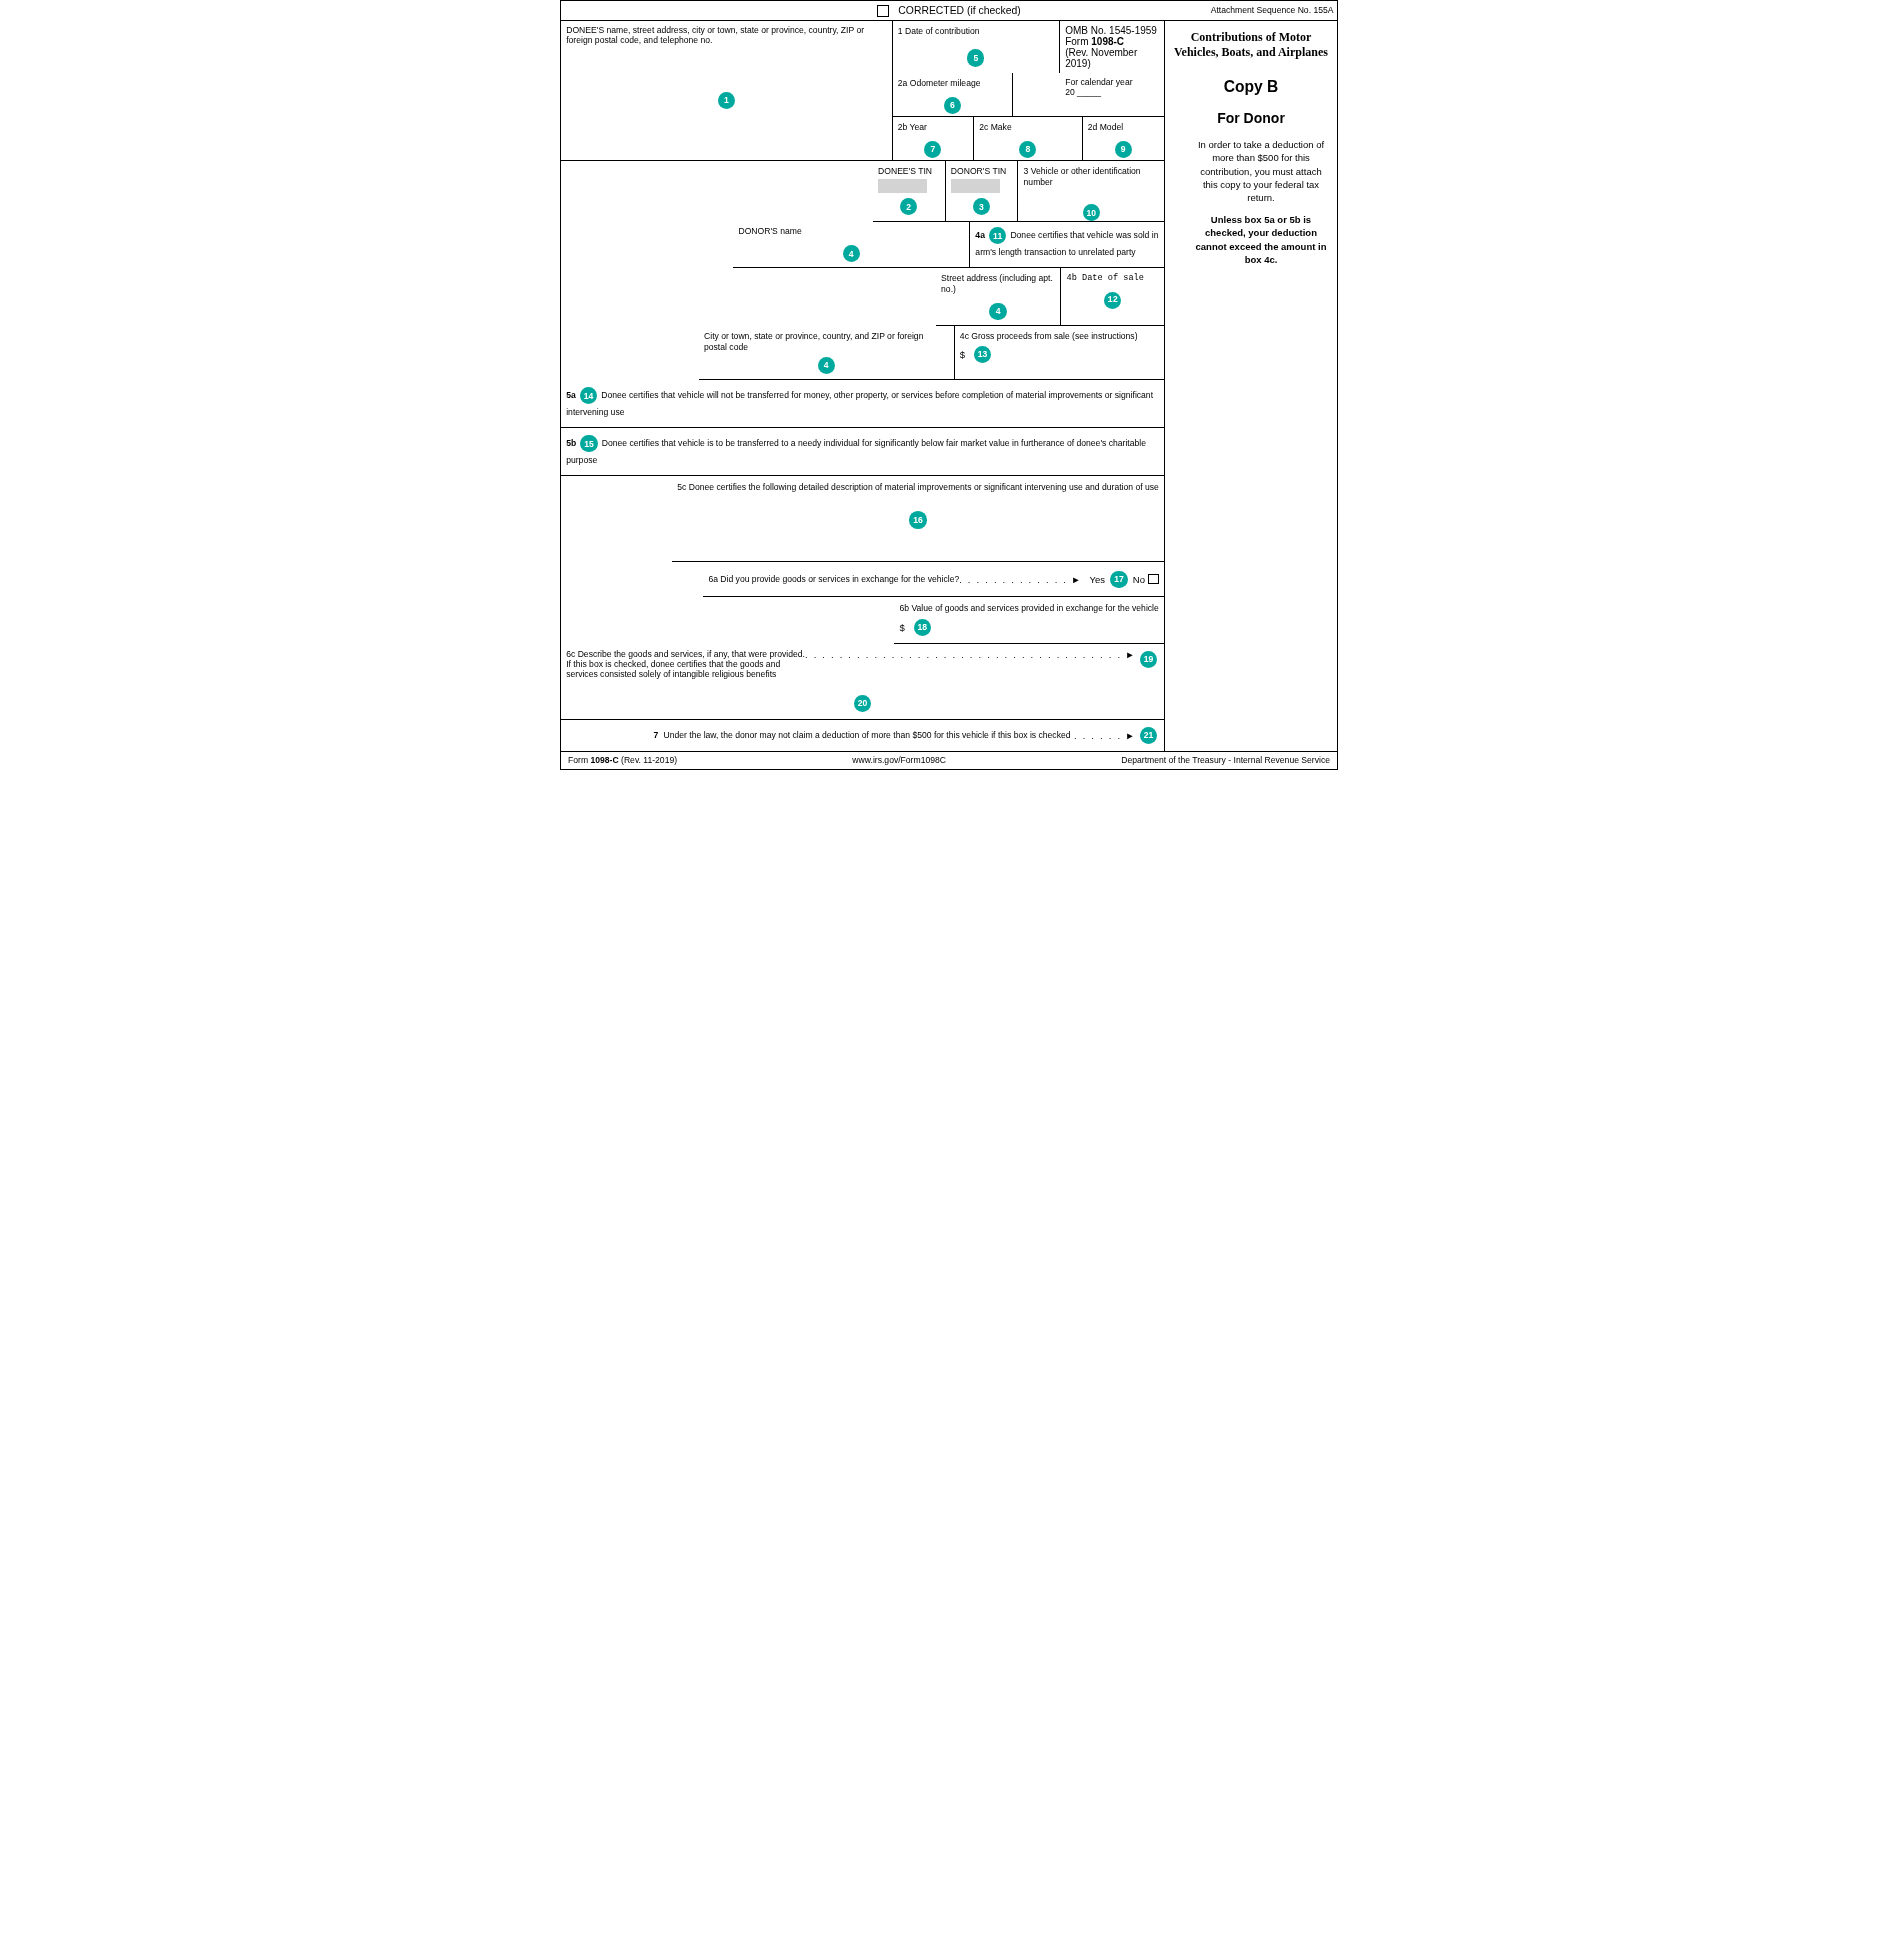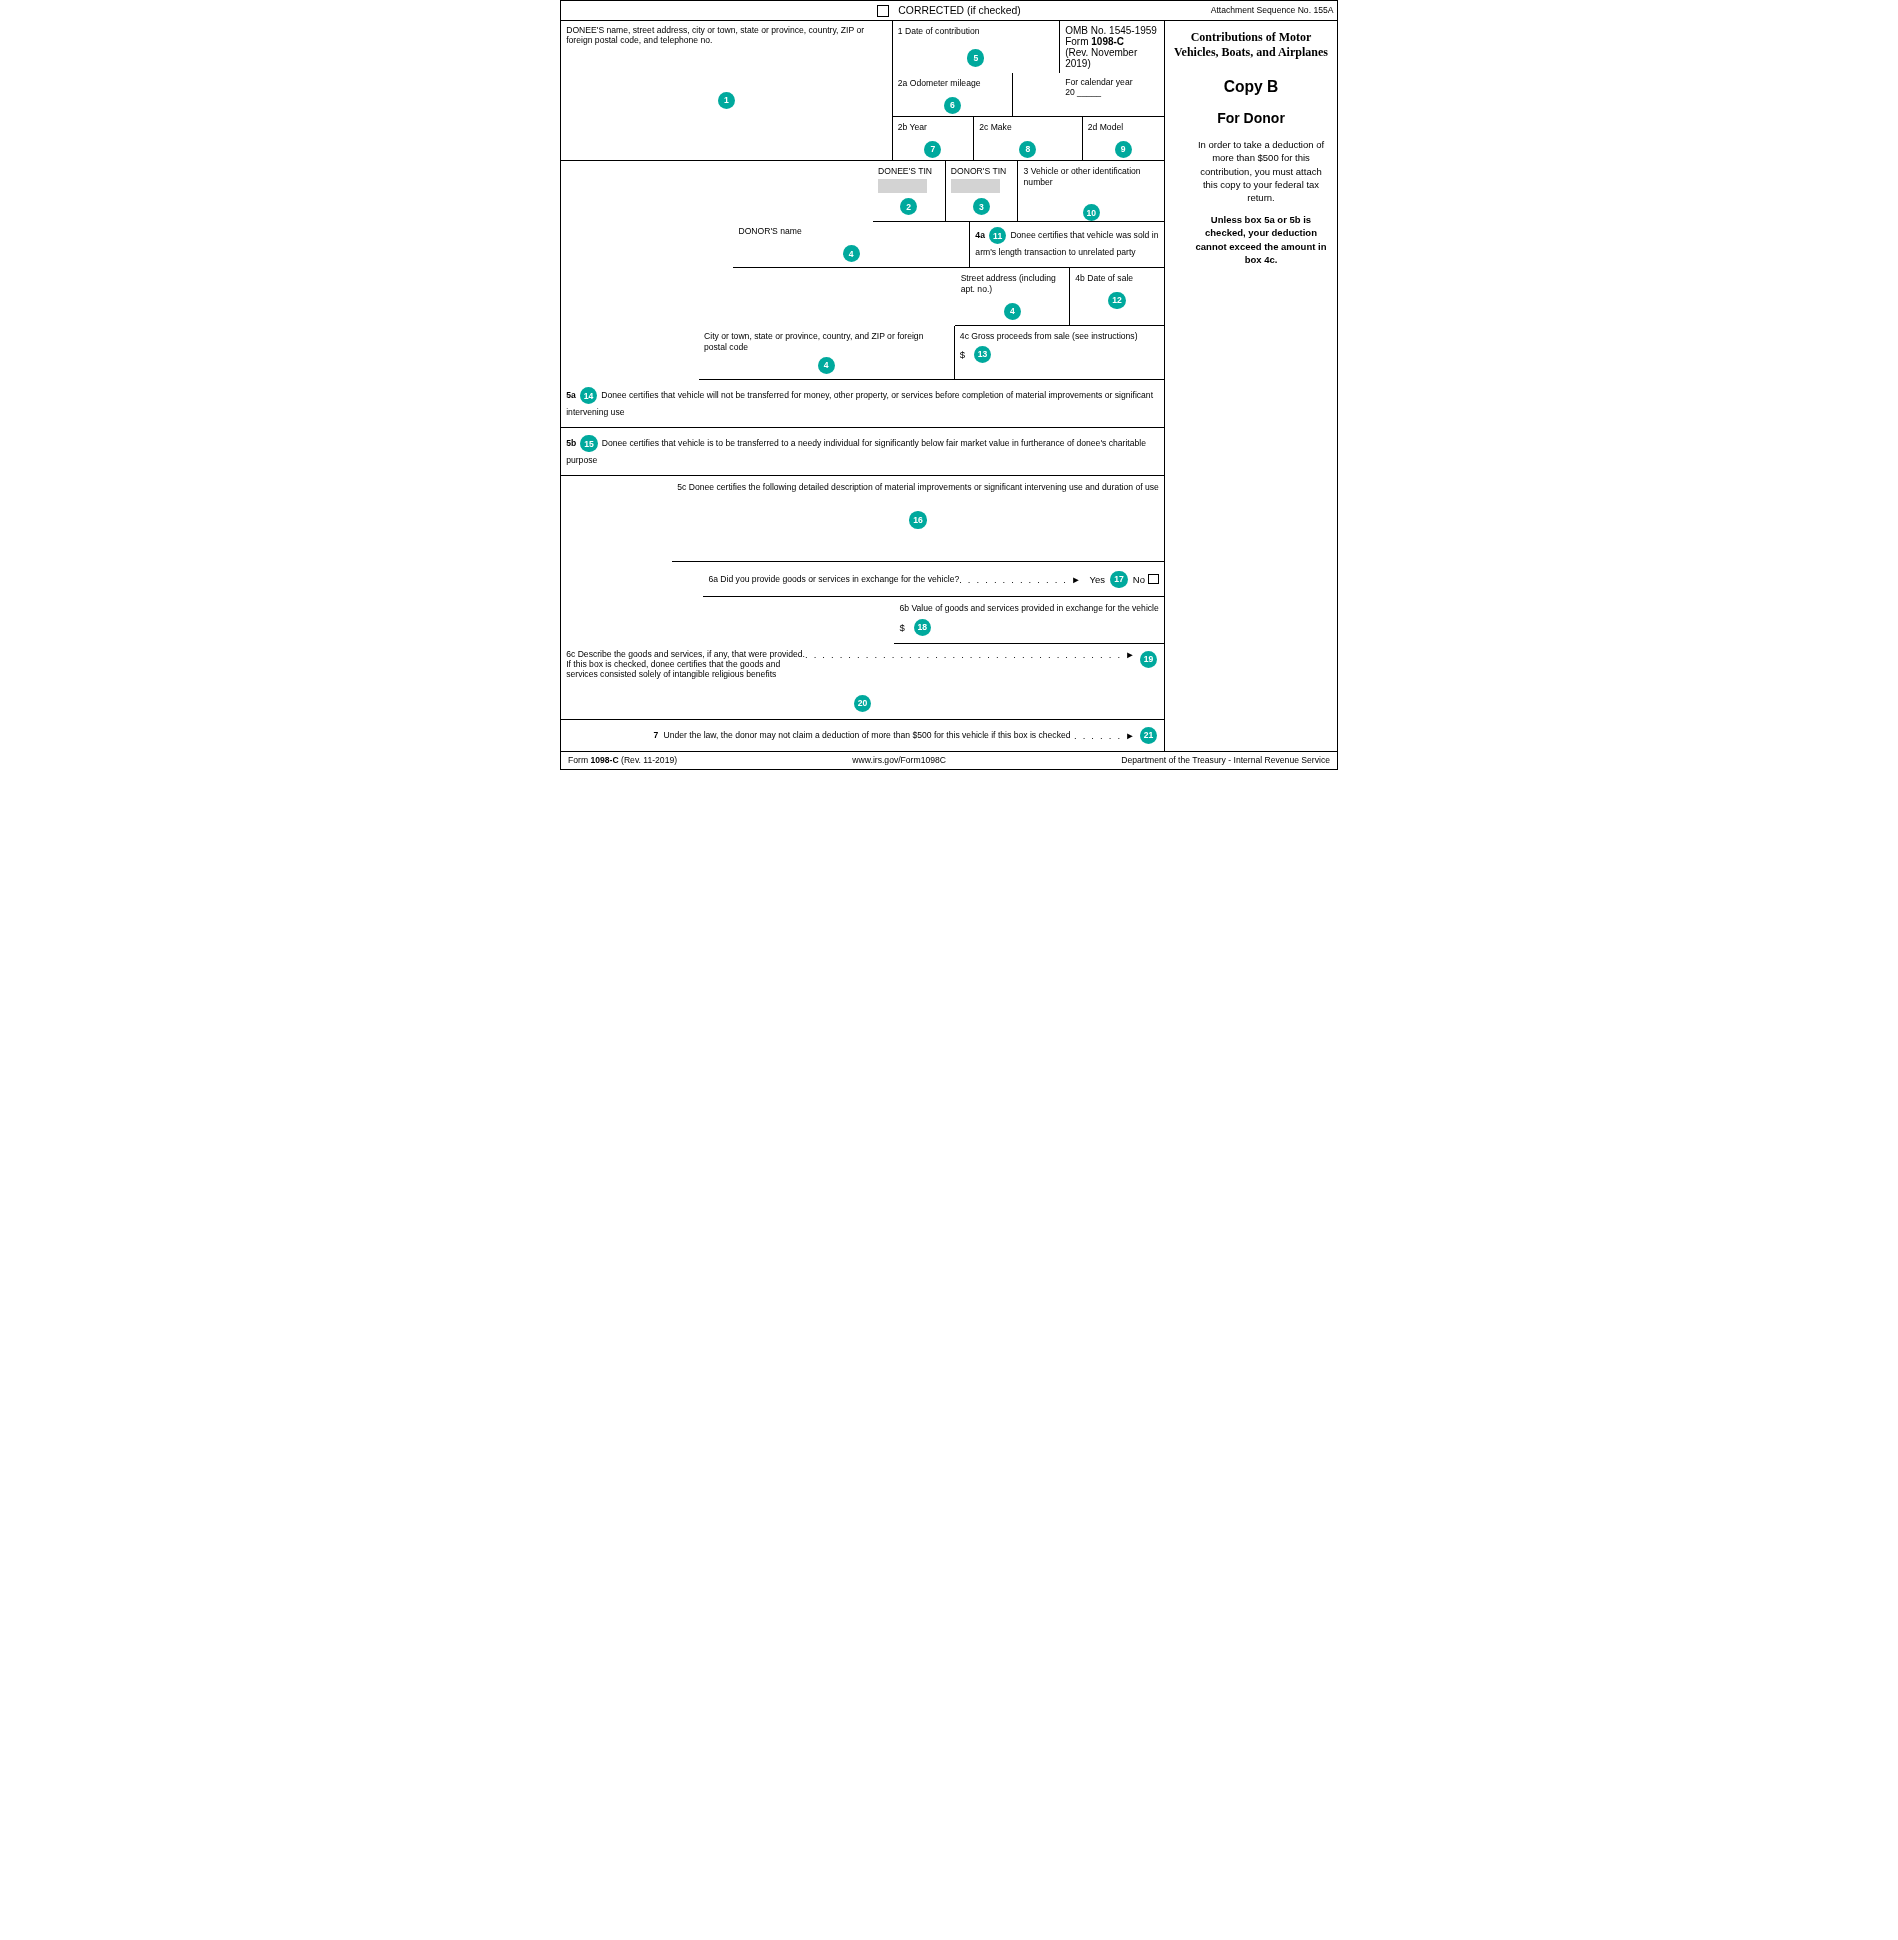--- a/index.html
+++ b/index.html
@@ -204,20 +204,21 @@
     .street-left {
       width: 55%;
       border-right: 0.9px solid #000;
       padding: 3.5px 5.2px;
       min-height: 43px;
     }
     .street-right {
       flex: 1;
       padding: 3.5px 5.2px;
       min-height: 43px;
+      font-family: Liberation Mono, monospace;
     }
     
     .city-row {
       display: flex;
       border-bottom: 0.9px solid #000;
     }
     .city-left {
       width: 55%;
       border-right: 0.9px solid #000;
       padding: 3.5px 5.2px;

